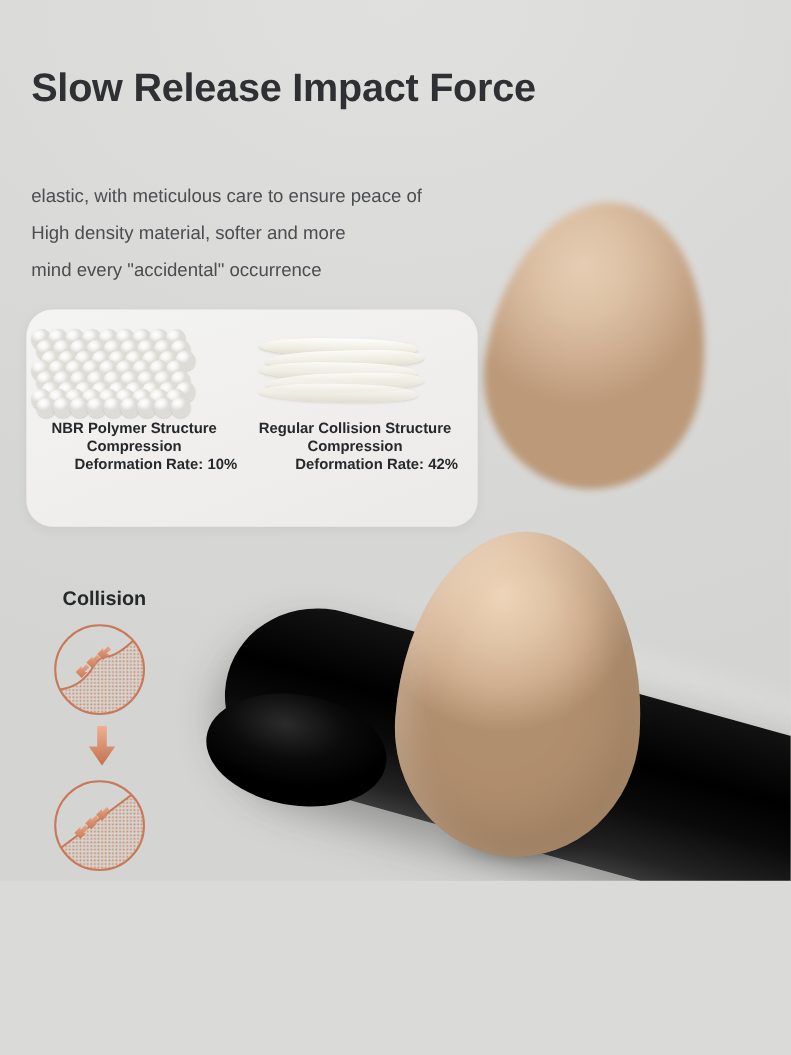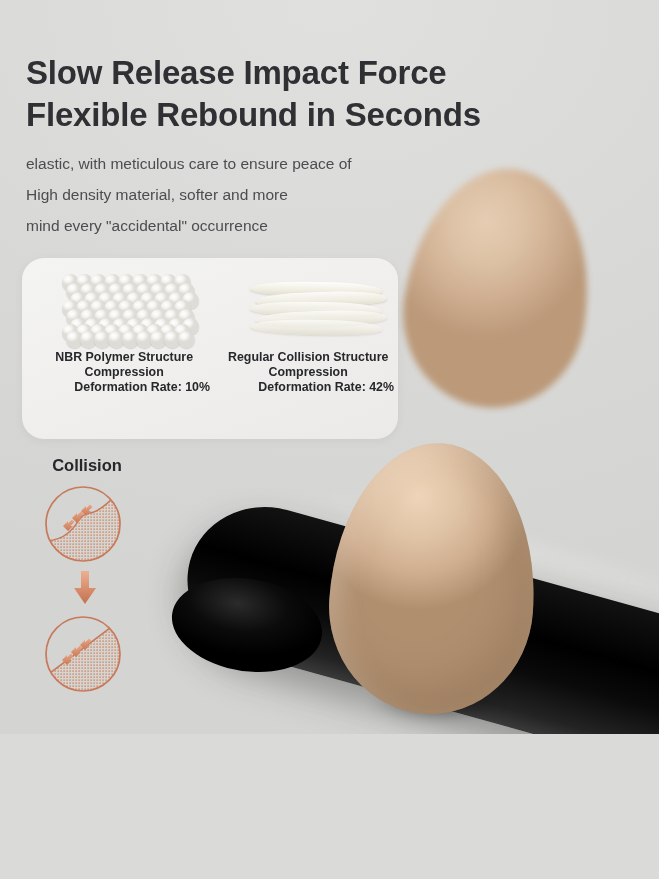--- a/index.html
+++ b/index.html
@@ -111,21 +111,21 @@
 
   
   .card{
     position:absolute; left:22px; top:258px;
     width:376px; height:181px;
     background:linear-gradient(160deg,#f4f4f3 0%,#efeeed 60%,#eceae9 100%);
     border-radius:22px;
     box-shadow:0 2px 10px rgba(0,0,0,.05);
   }
   .card-cols{ display:flex; height:100%; padding:14px 4px 10px; }
-  .col{ flex:1; display:flex; flex-direction:column; align-items:flex-end; }
+  .col{ flex:1; display:flex; flex-direction:column; align-items:flex-start; }
   .col .art{ height:78px; display:flex; align-items:center; justify-content:center; }
   .cap{
     text-align:center; color:#26282b; font-size:12.4px; line-height:1.22;
     font-weight:600; white-space:nowrap;
   }
   .cap .t1{ display:block; }
   .cap .t2{ display:block; }
   .cap .t3{ display:block;margin-left:36px; }
 
   
@@ -140,21 +140,21 @@
   
   .sheets{ position:relative; width:150px; height:66px; }
   .sheets .sh{
     position:absolute; left:8px; width:132px; height:15px;
     border-radius:48% 42% 46% 50%/58% 54% 48% 52%;
     background:linear-gradient(180deg,#fdfdfb 0%,#f0eee3 55%,#dedbc9 100%);
     box-shadow:0 1px 2px rgba(150,148,132,.35);
   }
 
   
-  .flow{ position:absolute; left:20px; top:456px; width:150px; }
+  .flow{ position:absolute; left:20px; top:490px; width:150px; }
   .flow-label{
     font-size:16.5px; font-weight:700; color:#25272a; text-align:center;
     width:130px;
   }
   .flow-label.top{ margin-left:2px; }
   .circle-wrap{ position:relative; width:82px; height:82px; margin:8px 0 0 22px; }
   .arrow-down{
     width:130px; display:flex; justify-content:center; margin-top:6px;
   }
   .flow-label.bottom{ margin-top:4px; margin-left:0; }
@@ -176,21 +176,20 @@
 
     <div class="egg-top-halo"></div>
     <div class="egg egg-top"></div>
 
     <div class="egg-bottom-shadow"></div>
     <div class="egg egg-bottom"></div>
   </div>
 
   <h1 class="headline">
     <span class="l1">Slow Release Impact Force</span>
-    <span class="l2">Flexible Rebound in Seconds</span>
   </h1>
 
   <p class="subcopy">
     <span>elastic, with meticulous care to ensure peace of</span>
     <span>High density material, softer and more</span>
     <span>mind every "accidental" occurrence</span>
   </p>
 
   <div class="card">
     <div class="card-cols">

